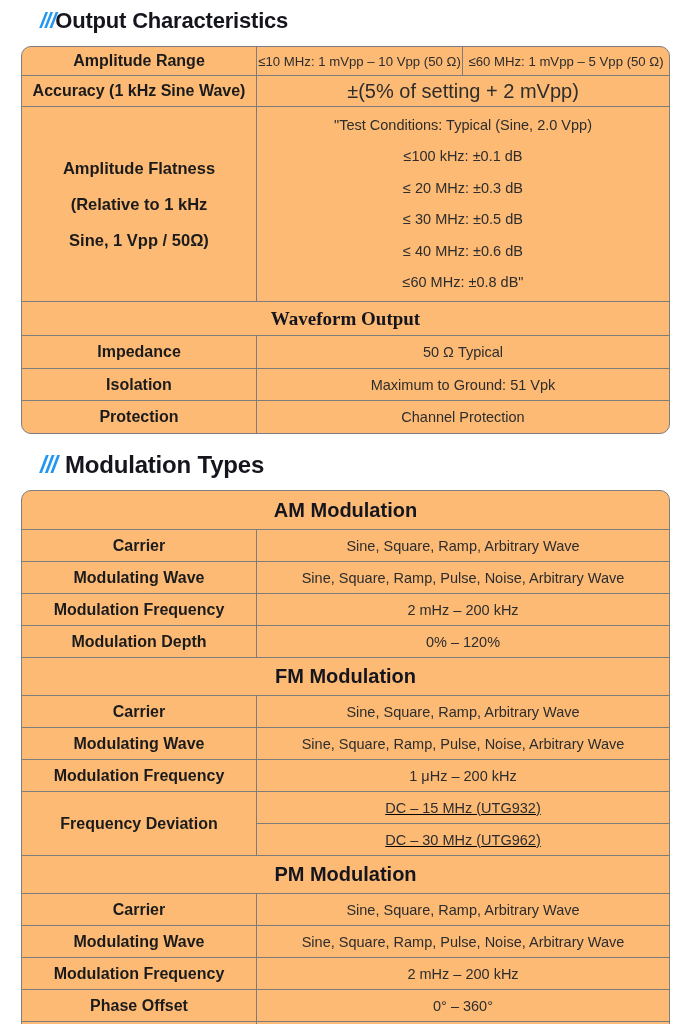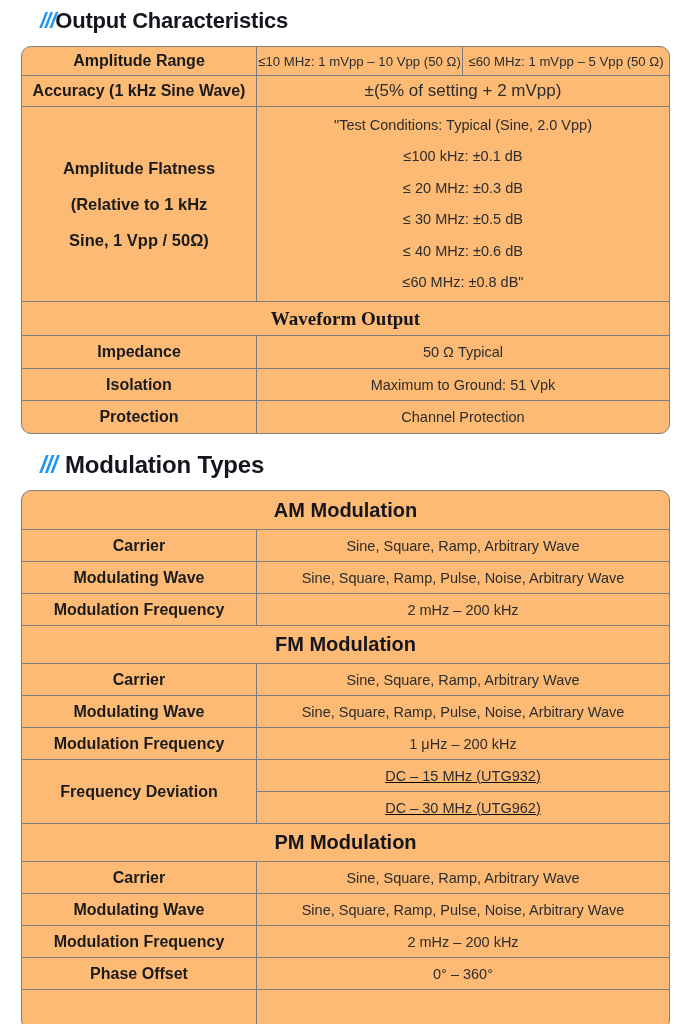--- a/index.html
+++ b/index.html
@@ -67,21 +67,21 @@
   <div class="spec-table table-1">
 
     <div class="t-row cols-3 h28">
       <div class="cell lbl">Amplitude Range</div>
       <div class="cell val-sm">≤10 MHz: 1 mVpp – 10 Vpp (50 Ω)</div>
       <div class="cell val-sm">≤60 MHz: 1 mVpp – 5 Vpp (50 Ω)</div>
     </div>
 
     <div class="t-row cols-2 h31">
       <div class="cell lbl">Accuracy (1 kHz Sine Wave)</div>
-      <div class="cell val" style="font-size:17px">±(5% of setting + 2 mVpp)</div>
+      <div class="cell val" style="font-size:20px">±(5% of setting + 2 mVpp)</div>
     </div>
 
     <div class="t-row cols-2 h195">
       <div class="cell lbl multiline flat-lbl" style="white-space:pre-line">Amplitude Flatness
 (Relative to 1 kHz
 Sine, 1 Vpp / 50Ω)</div>
       <div class="cell val multiline flat-val">"Test Conditions: Typical (Sine, 2.0 Vpp)
 ≤100 kHz: ±0.1 dB
 ≤ 20 MHz: ±0.3 dB
 ≤ 30 MHz: ±0.5 dB
@@ -125,20 +125,24 @@
       <div class="cell val">Sine, Square, Ramp, Arbitrary Wave</div>
     </div>
     <div class="t-row cols-2 h32">
       <div class="cell lbl">Modulating Wave</div>
       <div class="cell val">Sine, Square, Ramp, Pulse, Noise, Arbitrary Wave</div>
     </div>
     <div class="t-row cols-2 h32">
       <div class="cell lbl">Modulation Frequency</div>
       <div class="cell val">2 mHz – 200 kHz</div>
     </div>
+    <div class="t-row cols-2 h32">
+      <div class="cell lbl">Modulation Depth</div>
+      <div class="cell val">0% – 120%</div>
+    </div>
 
     <div class="t-row cols-1 h38">
       <div class="cell section-head-2">FM Modulation</div>
     </div>
     <div class="t-row cols-2 h32">
       <div class="cell lbl">Carrier</div>
       <div class="cell val">Sine, Square, Ramp, Arbitrary Wave</div>
     </div>
     <div class="t-row cols-2 h32">
       <div class="cell lbl">Modulating Wave</div>

